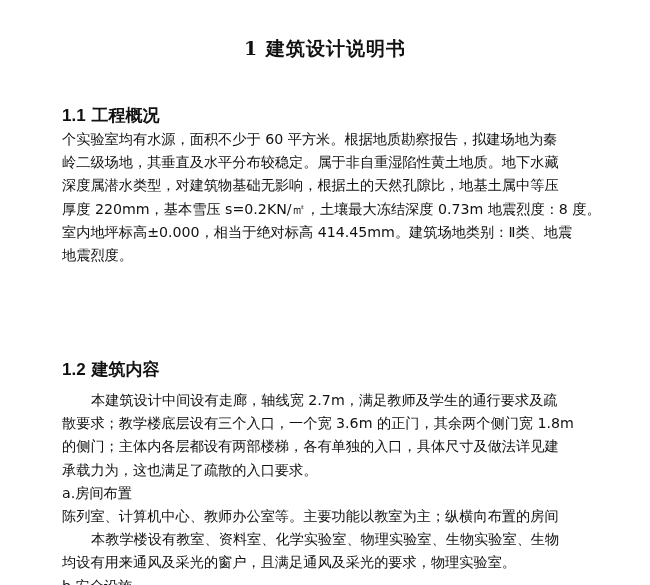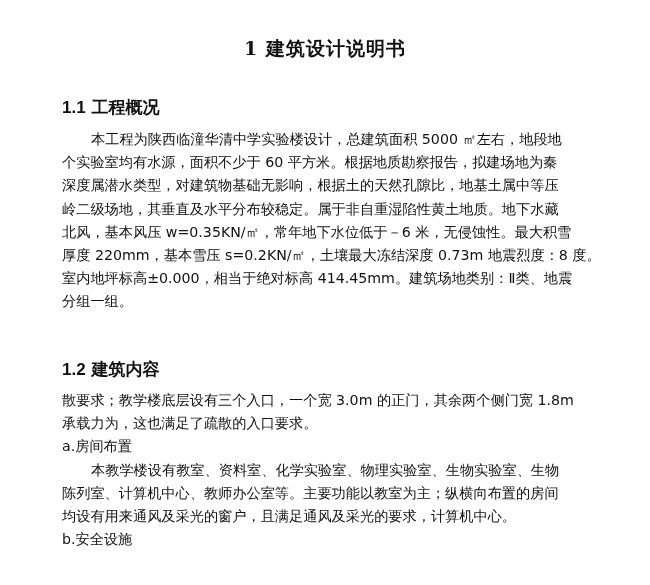--- a/index.html
+++ b/index.html
@@ -11,44 +11,44 @@
     .line { white-space: nowrap; display: block; }
     .indent { padding-left: 29px; }
   </style>
 </head>
 <body>
 
 <div>
 
   <div class="title">1 建筑设计说明书</div>
 
-  <div class="h2" style="top:96px;">
+  <div class="h2" style="top:104px;">
     <span class="num">1.1</span>
     <span>工程概况</span>
   </div>
 
   <div class="para" style="top:128px;">
-    <span class="line indent">本工程为陕西临潼华清中学实验楼设计，总建筑面积 5000 ㎡左右，地段地</span>
     <span class="line">个实验室均有水源，面积不少于 60 平方米。根据地质勘察报告，拟建场地为秦</span>
+    <span class="line">岭二级场地，其垂直及水平分布较稳定。属于非自重湿陷性黄土地质。地下水藏</span>
     <span class="line">深度属潜水类型，对建筑物基础无影响，根据土的天然孔隙比，地基土属中等压</span>
-    <span class="line">岭二级场地，其垂直及水平分布较稳定。属于非自重湿陷性黄土地质。地下水藏</span>
-    <span class="line">北风，基本风压 w=0.35KN/㎡，常年地下水位低于－6 米，无侵蚀性。最大积雪</span>
     <span class="line">厚度 220mm，基本雪压 s=0.2KN/㎡，土壤最大冻结深度 0.73m 地震烈度：8 度。</span>
     <span class="line">室内地坪标高±0.000，相当于绝对标高 414.45mm。建筑场地类别：Ⅱ类、地震</span>
-    <span class="line">分组一组。</span>
+    <span class="line">地震烈度。</span>
   </div>
 
   <div class="h2" style="top:358px;">
     <span class="num">1.2</span>
     <span>建筑内容</span>
   </div>
 
   <div class="para" style="top:389px;">
-    <span class="line">散要求；教学楼底层设有三个入口，一个宽 3.0m 的正门，其余两个侧门宽 1.8m</span>
+    <span class="line indent">本建筑设计中间设有走廊，轴线宽 2.7m，满足教师及学生的通行要求及疏</span>
+    <span class="line">散要求；教学楼底层设有三个入口，一个宽 3.6m 的正门，其余两个侧门宽 1.8m</span>
+    <span class="line">的侧门；主体内各层都设有两部楼梯，各有单独的入口，具体尺寸及做法详见建</span>
     <span class="line">承载力为，这也满足了疏散的入口要求。</span>
     <span class="line">a.房间布置</span>
+    <span class="line">陈列室、计算机中心、教师办公室等。主要功能以教室为主；纵横向布置的房间</span>
     <span class="line indent">本教学楼设有教室、资料室、化学实验室、物理实验室、生物实验室、生物</span>
-    <span class="line">陈列室、计算机中心、教师办公室等。主要功能以教室为主；纵横向布置的房间</span>
-    <span class="line">均设有用来通风及采光的窗户，且满足通风及采光的要求，计算机中心。</span>
+    <span class="line">均设有用来通风及采光的窗户，且满足通风及采光的要求，物理实验室。</span>
     <span class="line">b.安全设施</span>
   </div>
 
 </div>
 
 </body></html>

